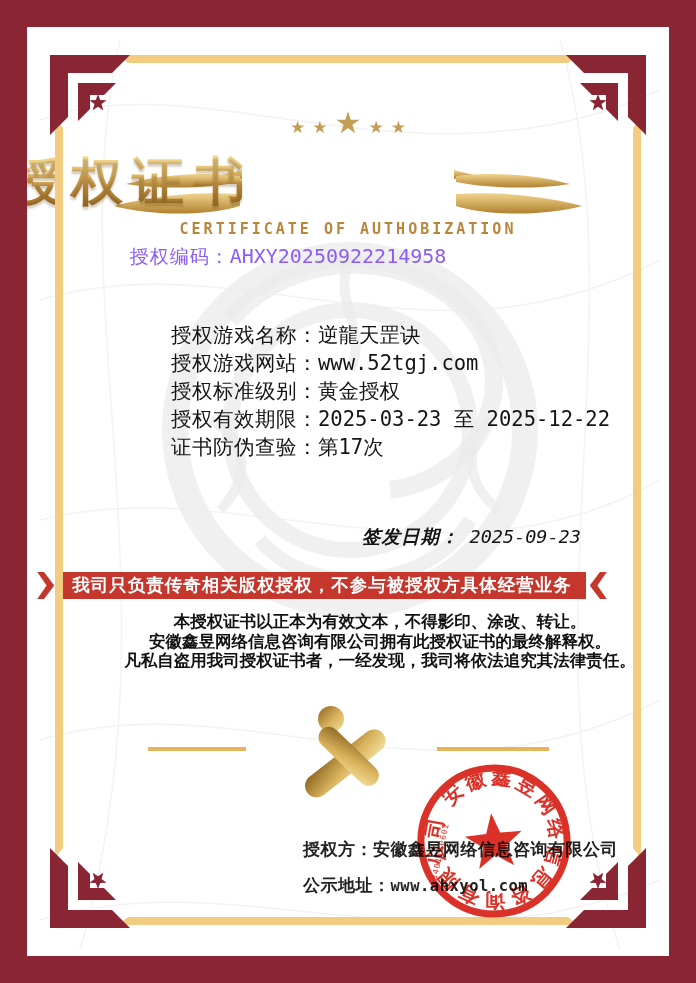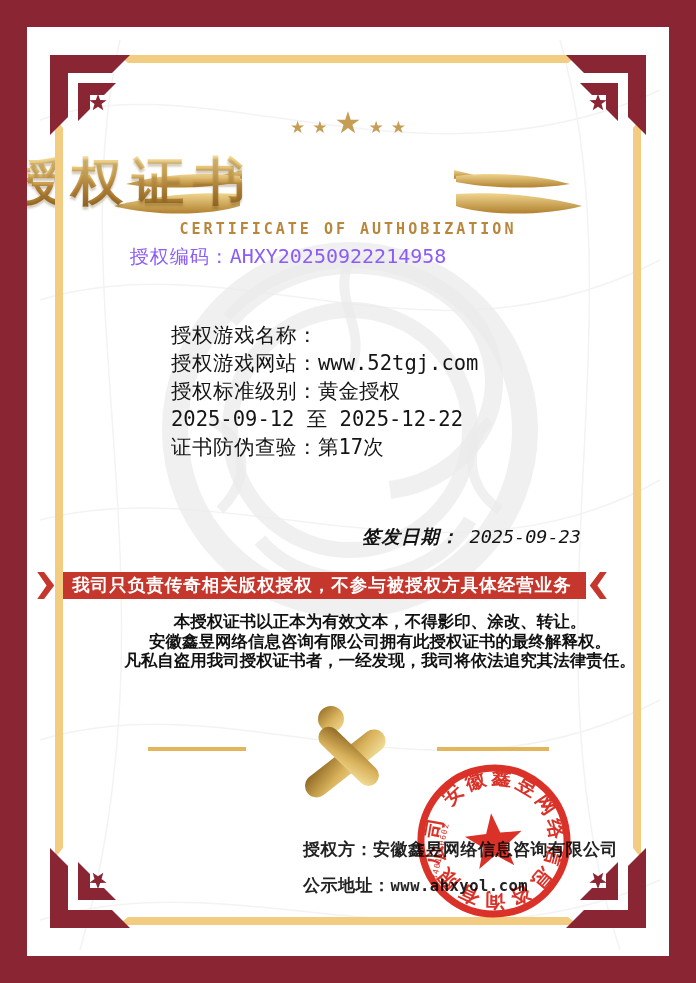--- a/index.html
+++ b/index.html
@@ -164,31 +164,33 @@
     <div class="main-title">授权证书</div>
   </div>
   <div class="subtitle">CERTIFICATE OF AUTHOBIZATION</div>
   <div class="code-row">
     <span class="lab">授权编码：</span><span class="val">AHXY20250922214958</span>
   </div>
 
   <div class="fields">
     <div class="field-line">
       <span class="flab">授权游戏名称：</span>
+        <span class="fval">逆龍天罡诀</span>
     </div>
     <div class="field-line">
       <span class="flab">授权游戏网站：</span>
         <span class="fval">www.52tgj.com</span>
     </div>
     <div class="field-line">
       <span class="flab">授权标准级别：</span>
         <span class="fval">黄金授权</span>
     </div>
     <div class="field-line">
-        <span class="fval">2025-09-12 至 2025-12-22</span>
+      <span class="flab">授权有效期限：</span>
+        <span class="fval">2025-03-23 至 2025-12-22</span>
     </div>
     <div class="field-line">
       <span class="flab">证书防伪查验：</span>
         <span class="fval">第17次</span>
     </div>
   </div>
 
   <div class="issue-row">
     <span class="lab">签发日期：</span><span class="val">2025-09-23</span>
   </div>

